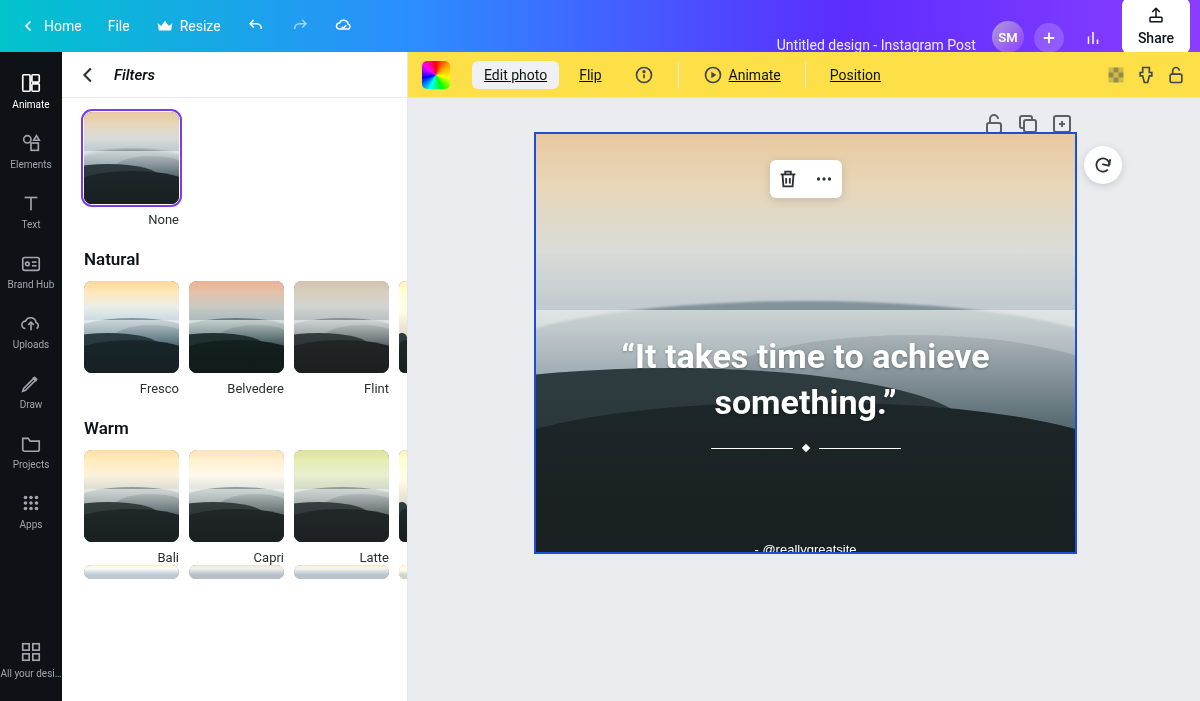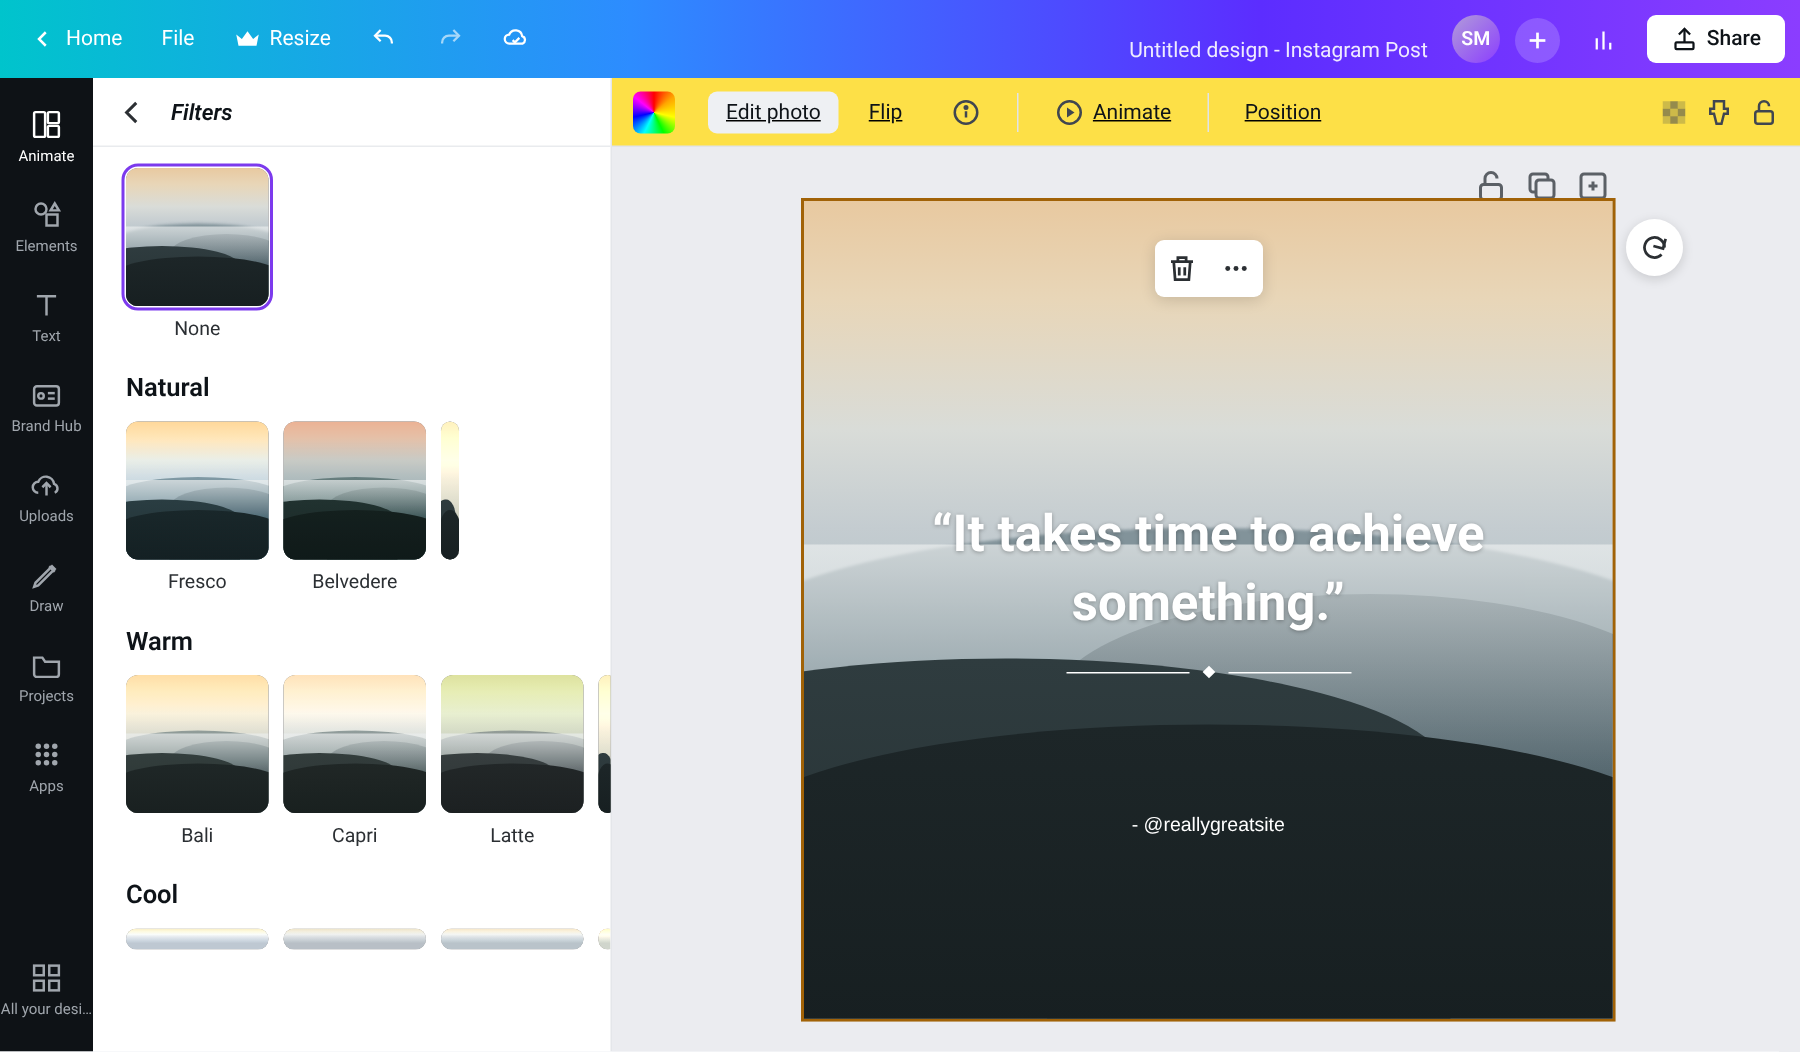--- a/index.html
+++ b/index.html
@@ -12,60 +12,60 @@
   background: linear-gradient(90deg, #00c4cc 0%, #2d8cff 35%, #5c2dff 70%, #8b3dff 100%);
   display: flex; align-items: center; padding: 0 10px; color: #fff;
 }
 .header .left { display: flex; align-items: center; gap: 6px; }
 .header .right { margin-left: auto; display: flex; align-items: flex-end; gap: 10px; }
 .hbtn { display: flex; align-items: center; gap: 6px; padding: 6px 10px; border-radius: 6px; cursor: pointer; font-size: 14px; color: #fff; }
 .hicon { width: 18px; height: 18px; display: inline-flex; align-items: center; justify-content: center; }
 .doc-title { color: rgba(255,255,255,0.9); font-size: 14px; margin-right: 6px; }
 .avatar { width: 32px; height: 32px; border-radius: 50%; background: linear-gradient(135deg,#b19cd9,#8b3dff); display:flex;align-items:center;justify-content:center;font-size:13px;font-weight:600;color:#fff;}
 .pill { width: 30px; height: 30px; border-radius:50%; background: rgba(255,255,255,0.18); display:flex;align-items:center;justify-content:center; cursor:pointer;}
-.share-btn { background:#fff; color:#0e1318; padding:7px 16px; border-radius:6px; font-weight:500; font-size:14px; display:flex;align-items:center;gap:6px; cursor:pointer;}
+.share-btn { background:#fff; color:#0e1318; padding:7px 16px; border-radius:6px; font-weight:500; font-size:14px; display:flex;align-items:center;gap:6px; cursor:pointer;flex-direction:column;}
 
 
 .main { flex:1; display:flex; min-height:0; }
 
 
 .rail { width:62px; background:#0e1216; color:#a0a6ad; display:flex; flex-direction:column; align-items:center; padding-top:14px; gap:6px; }
 .rail-item { width:100%; display:flex; flex-direction:column; align-items:center; gap:5px; padding:6px 0 10px; cursor:pointer; font-size:10px; text-align:center; }
 .rail-item.active { color:#fff; }
 .rail-item:last-child { margin-top:auto; margin-bottom:12px;}
 .rail-icon { width:22px; height:22px; }
 
 
 .panel { width:346px; background:#fff; border-right:1px solid #e4e6ea; display:flex; flex-direction:column; }
 .panel-head { height:46px; display:flex; align-items:center; gap:14px; padding:0 16px; border-bottom:1px solid #e9ebee; }
 .back-btn { width:22px;height:22px; display:flex;align-items:center;justify-content:center; cursor:pointer; color:#2b2f33;}
 .panel-title { font-size:15px; font-weight:600; color:#0e1318;font-style:italic; }
 .panel-body { flex:1; overflow:hidden; padding:14px 0 0 22px; }
 .thumb-row { display:flex; gap:10px; }
-.thumb { width:95px; display:flex; flex-direction:column; align-items:center; gap:8px; cursor:pointer; }
+.thumb { width:95px; display:flex; flex-direction:column; align-items:flex-end; gap:8px; cursor:pointer; }
 .thumb .img { width:95px; height:92px; border-radius:8px; background:#777; position:relative; overflow:hidden;}
 .thumb.selected .img { outline:2px solid #7c3aed; outline-offset:1px; }
 .thumb .lbl { font-size:13px; color:#2b2f33; }
 .section-title { font-size:17px; font-weight:600; color:#0e1318; margin:22px 0 12px; }
 
 
 .canvas-wrap { flex:1; background:#ebecf0; position:relative; display:flex; flex-direction:column; }
 .context-bar { height:46px; background:#fde047; border-bottom:1px solid #e1e3e8; display:flex; align-items:center; padding:1px 14px; gap:8px;text-decoration:underline; }
 .swatch { width:28px; height:28px; border-radius:5px; background: conic-gradient(red,orange,yellow,lime,cyan,blue,magenta,red); cursor:pointer;}
 .ctx-btn { padding:6px 12px; border-radius:6px; font-size:14px; color:#0e1318; display:flex; align-items:center; gap:6px; cursor:pointer;}
 .ctx-btn.active { background:#eef0f3; }
 .ctx-sep { width:1px; height:26px; background:#e1e3e8; margin:0 4px;}
 .ctx-icon { width:20px;height:20px; display:flex;align-items:center;justify-content:center;color:#404650;}
 .ctx-right { margin-left:auto; display:flex; align-items:center; gap:10px;}
 
 .stage { flex:1; position:relative; }
 .page-controls { position:absolute; top:14px; right:126px; display:flex; gap:10px; }
 .pc-btn { width:24px;height:24px; color:#5b6066; cursor:pointer; display:flex;align-items:center;justify-content:center;}
 
-.artboard { position:absolute; top:34px; left:126px; width:543px; height:549px; border:2px solid #a16207; background:#d8cbb8; overflow:hidden;}
+.artboard { position:absolute; top:34px; left:126px; width:543px; height:422px; border:2px solid #1d4ed8; background:#d8cbb8; overflow:hidden;}
 .refresh-pill { position:absolute; top:48px; right:78px; width:38px;height:38px; border-radius:50%; background:#fff; box-shadow:0 2px 8px rgba(0,0,0,0.15); display:flex;align-items:center;justify-content:center; cursor:pointer; color:#2b2f33;}
 
 .floating-tools { position:absolute; top:62px; left:362px; width:72px; height:38px; background:#fff; border-radius:6px; box-shadow:0 2px 10px rgba(0,0,0,0.15); display:flex; align-items:center; justify-content:space-around; }
 .ft-btn { width:22px;height:22px; color:#2b2f33; cursor:pointer; display:flex;align-items:center;justify-content:center;}
 
 
 .mtn { position:absolute; inset:0; }
 .sky { position:absolute; inset:0; background:linear-gradient(#e8c9a0 0%, #e8d6b8 12%, #d9dcd8 28%, #c4ccd0 40%, #afbfc6 55%, #9fb0b8 70%);}
 .ridge { position:absolute; left:-10%; right:-10%; border-radius:50% 50% 0 0 / 18% 18% 0 0; }
 .r1 { top:40%; height:80%; background:linear-gradient(#6d8189 0%, #556a72 100%); filter:blur(1px); opacity:.75;}
@@ -303,20 +303,33 @@
                 <div class="sky"></div>
                 <div class="ridge r1"></div>
                 <div class="ridge r2"></div>
                 <div class="mist"></div>
                 <div class="ridge r3"></div>
                 <div class="ridge r4"></div>
               </div>
             </div>
             <span class="lbl">Belvedere</span>
           </div>
+        <div class="thumb">
+            <div class="img f-flint">
+              <div class="mtn">
+                <div class="sky"></div>
+                <div class="ridge r1"></div>
+                <div class="ridge r2"></div>
+                <div class="mist"></div>
+                <div class="ridge r3"></div>
+                <div class="ridge r4"></div>
+              </div>
+            </div>
+            <span class="lbl">Flint</span>
+          </div>
         <div class="thumb" style="width:12px">
             <div class="img f-partial" style="width:12px">
               <div class="mtn">
                 <div class="sky"></div>
                 <div class="ridge r3"></div>
                 <div class="ridge r4"></div>
               </div>
             </div>
           </div>
       </div>
@@ -366,21 +379,20 @@
             <div class="img f-partial" style="width:12px">
               <div class="mtn">
                 <div class="sky"></div>
                 <div class="ridge r3"></div>
                 <div class="ridge r4"></div>
               </div>
             </div>
           </div>
       </div>
 
-      <div class="section-title">Cool</div>
       <div class="thumb-row" style="height:14px; overflow:hidden;">
         <div class="thumb">
             <div class="img" style="height:14px;filter:hue-rotate(15deg) brightness(1.15) saturate(.7)">
               <div class="mtn">
                 <div class="sky"></div>
               </div>
             </div>
           </div>
         <div class="thumb">
             <div class="img" style="height:14px;filter:hue-rotate(10deg) brightness(1.1) saturate(.5)">

